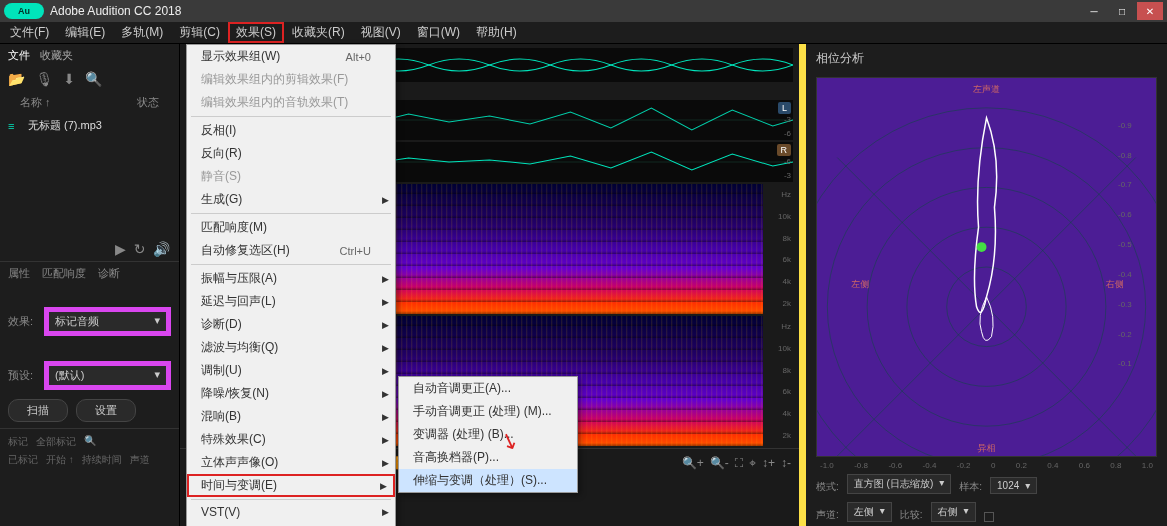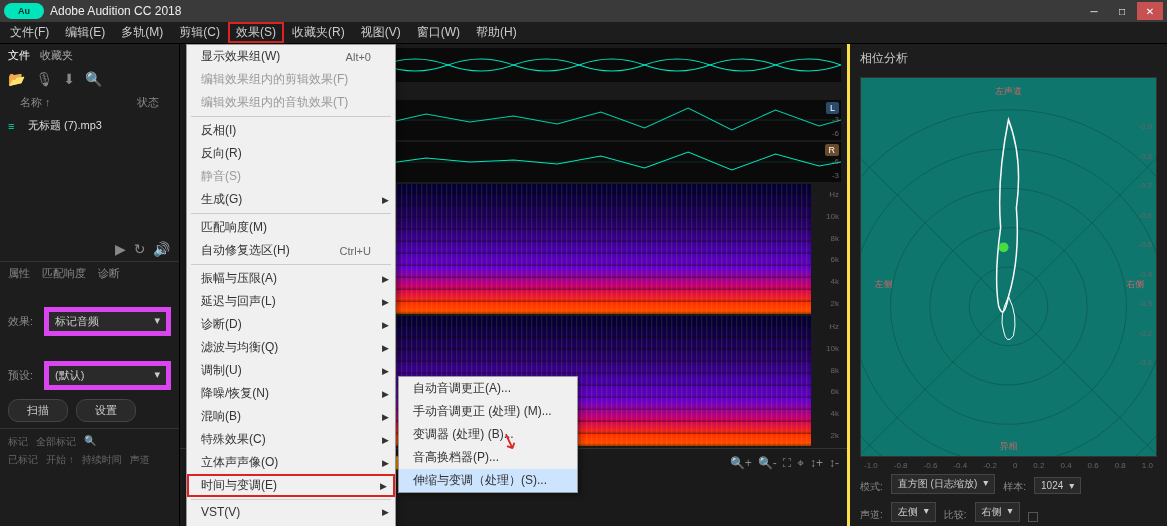--- a/index.html
+++ b/index.html
@@ -25,21 +25,21 @@
 .dropdown .ditem .shortcut { margin-left: auto; color: #666; font-size: 11px; }
 .dropdown .ditem .arrow { position: absolute; right: 6px; font-size: 9px; }
 .dropdown .sep { height: 1px; background: #ccc; margin: 2px 4px; }
 .dropdown .ditem.highlighted { border: 2px solid #d22; padding: 1px 22px 1px 12px; }
 .dropdown .ditem.selected { background: #cde4ff; }
 
 
 .main { display: flex; height: calc(100% - 44px); }
 .left-panel { width: 180px; background: #1d1d1d; border-right: 1px solid #000; }
 .center-panel { flex: 1; background: #1a1a1a; position: relative; }
-.right-panel { width: 320px; background: #1d1d1d; border-left: 3px solid #fde047; }
+.right-panel { width: 368px; background: #1d1d1d; border-left: 7px solid #fde047; }
 
 
 .tabs { display: flex; padding: 4px 8px; gap: 10px; font-size: 11px; }
 .tabs .tab { color: #aaa; cursor: pointer; }
 .tabs .tab.active { color: #fff; }
 .icon-row { display: flex; gap: 10px; padding: 4px 8px; color: #888; }
 .icon-row span { font-size: 14px; cursor: pointer; }
 .filelist-header { display: flex; padding: 4px 20px; color: #888; font-size: 11px; }
 .filelist-header .col-name { flex: 1; }
 .file-item { display: flex; align-items: center; padding: 4px 8px; gap: 6px; }
@@ -70,21 +70,21 @@
 .timecode-bar { display: flex; align-items: center; padding: 4px 8px; gap: 8px; border-top: 1px solid #333; }
 .timecode { color: #00e4bb; font-size: 16px; font-family: monospace; }
 .transport { display: flex; gap: 6px; margin-left: 20px; }
 .transport span { color: #aaa; font-size: 12px; cursor: pointer; width: 18px; text-align: center; }
 .transport .rec { color: #d22; }
 .zoom-tools { display: flex; gap: 6px; margin-left: auto; }
 .zoom-tools span { color: #888; font-size: 12px; cursor: pointer; }
 
 
 .right-header { padding: 6px 10px; font-size: 12px; color: #ccc; }
-.phase-display { margin: 4px 10px; height: 380px; background: #0f766e; position: relative; border: 1px solid #333; }
+.phase-display { margin: 4px 10px; height: 380px; background: #4c1d95; position: relative; border: 1px solid #333; }
 .phase-display svg { width: 100%; height: 100%; }
 .phase-controls { padding: 4px 10px; display: flex; gap: 8px; font-size: 10px; align-items: flex-end; flex-wrap: wrap; }
 .phase-controls label { color: #888; }
 .phase-controls .selectbox { background: #2a2a2a; border: 1px solid #444; padding: 2px 6px; color: #ccc; display: flex; gap: 6px; }
 
 
 .wave-svg { width: 100%; height: 100%; }
 
 
 .red-arrow { position: absolute; color: #d22; font-size: 22px; z-index: 200; pointer-events: none; transform: rotate(20deg); }

